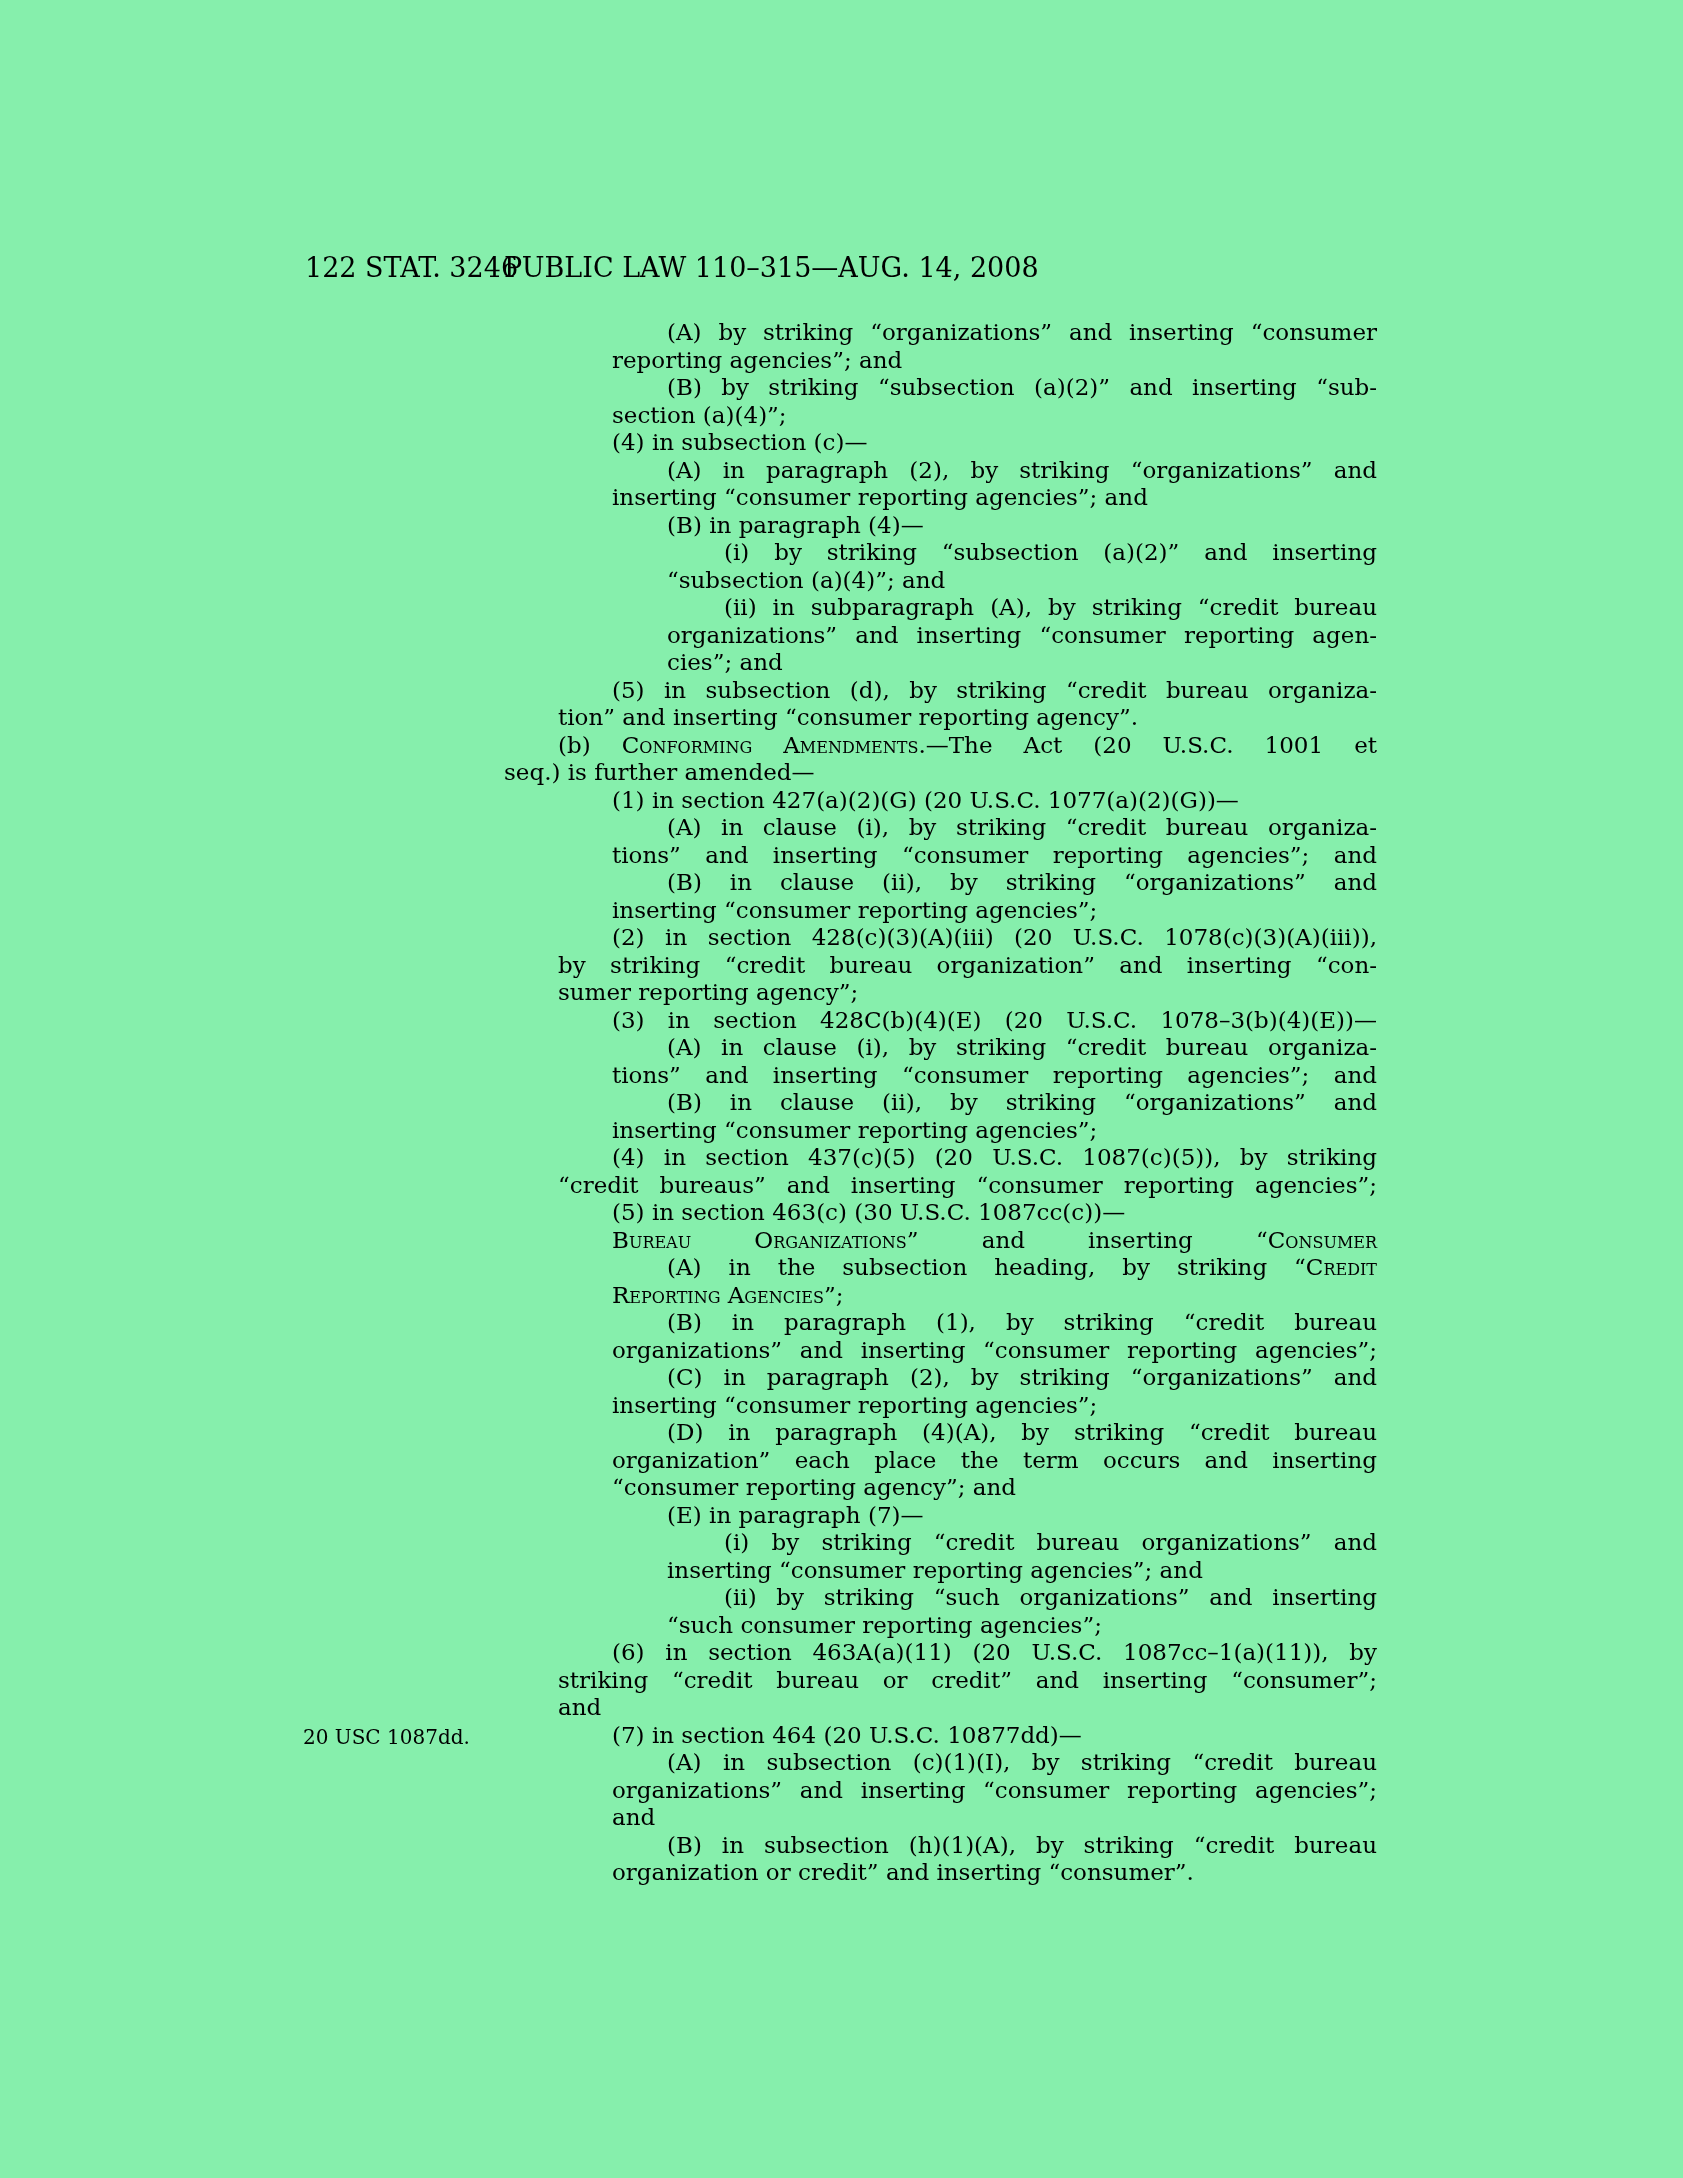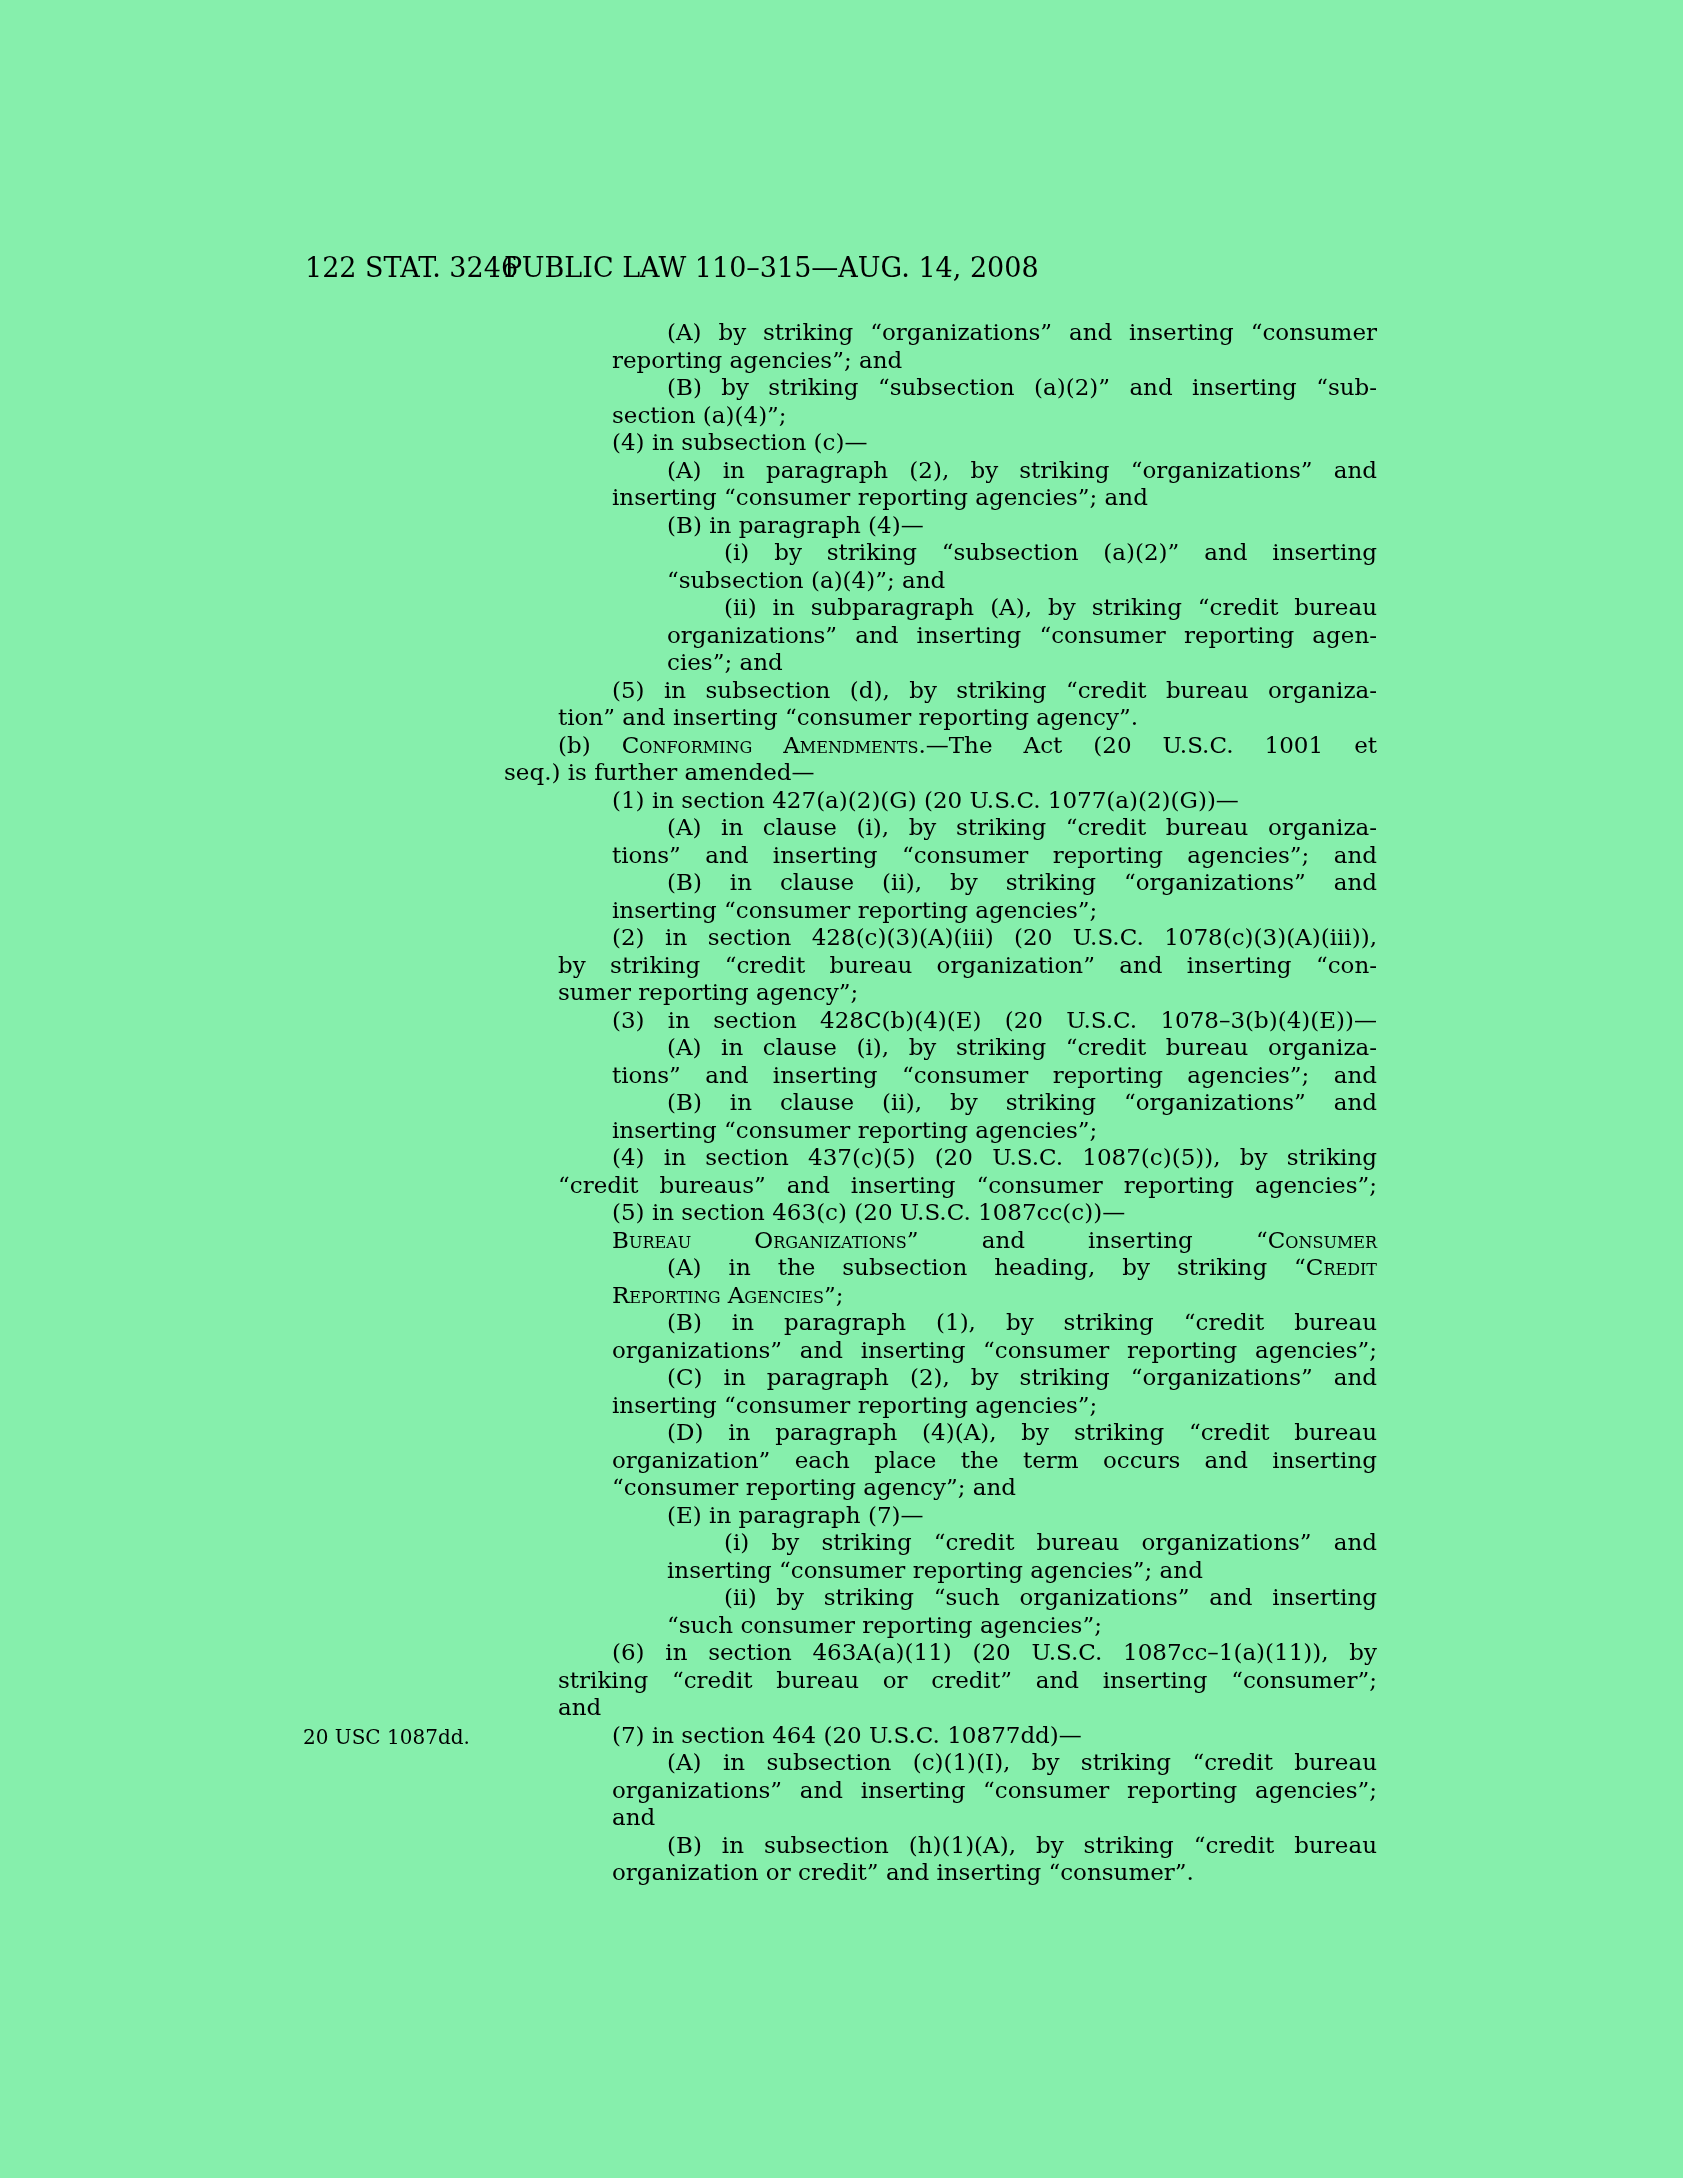--- a/index.html
+++ b/index.html
@@ -107,21 +107,21 @@
       <div class="line j ind2"><span>(2) in section 428(c)(3)(A)(iii) (20 U.S.C. 1078(c)(3)(A)(iii)),</span></div>
       <div class="line j ind1"><span>by striking “credit bureau organization” and inserting “con-</span></div>
       <div class="line l ind1"><span>sumer reporting agency”;</span></div>
       <div class="line j ind2"><span>(3) in section 428C(b)(4)(E) (20 U.S.C. 1078–3(b)(4)(E))—</span></div>
       <div class="line j ind3"><span>(A) in clause (i), by striking “credit bureau organiza-</span></div>
       <div class="line j ind2"><span>tions” and inserting “consumer reporting agencies”; and</span></div>
       <div class="line j ind3"><span>(B) in clause (ii), by striking “organizations” and</span></div>
       <div class="line l ind2"><span>inserting “consumer reporting agencies”;</span></div>
       <div class="line j ind2"><span>(4) in section 437(c)(5) (20 U.S.C. 1087(c)(5)), by striking</span></div>
       <div class="line j ind1"><span>“credit bureaus” and inserting “consumer reporting agencies”;</span></div>
-      <div class="line l ind2"><span>(5) in section 463(c) (20 U.S.C. 1087cc(c))—</span></div>
+      <div class="line l ind2"><span>(5) in section 463(c) (30 U.S.C. 1087cc(c))—</span></div>
       <div class="line j ind2"><span class="sc">Bureau Organizations</span><span>” and inserting “</span><span class="sc">Consumer</span></div>
       <div class="line j ind3"><span>(A) in the subsection heading, by striking “</span><span class="sc">Credit</span></div>
       <div class="line l ind2"><span class="sc">Reporting Agencies</span><span>”;</span></div>
       <div class="line j ind3"><span>(B) in paragraph (1), by striking “credit bureau</span></div>
       <div class="line j ind2"><span>organizations” and inserting “consumer reporting agencies”;</span></div>
       <div class="line j ind3"><span>(C) in paragraph (2), by striking “organizations” and</span></div>
       <div class="line l ind2"><span>inserting “consumer reporting agencies”;</span></div>
       <div class="line j ind3"><span>(D) in paragraph (4)(A), by striking “credit bureau</span></div>
       <div class="line j ind2"><span>organization” each place the term occurs and inserting</span></div>
       <div class="line l ind2"><span>“consumer reporting agency”; and</span></div>

